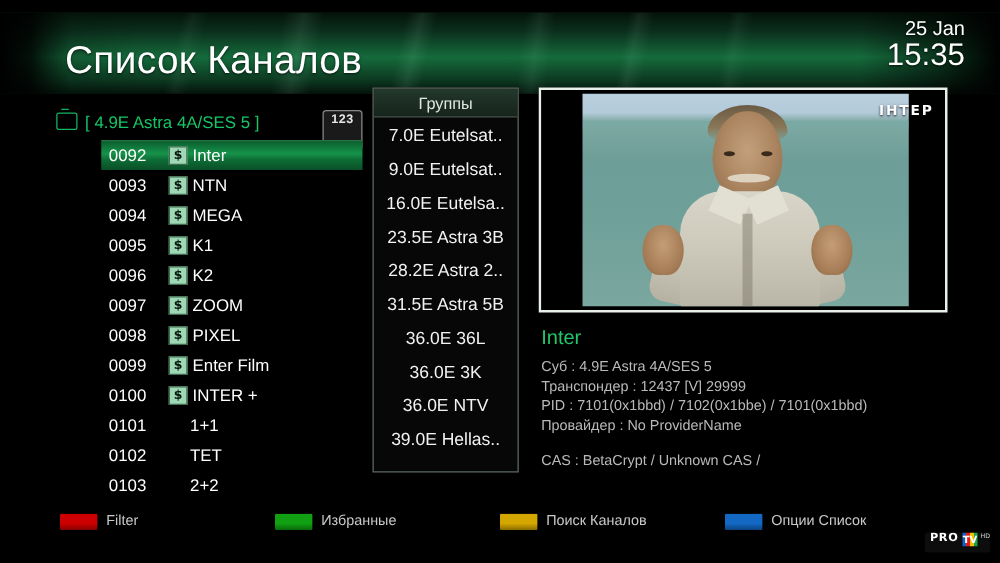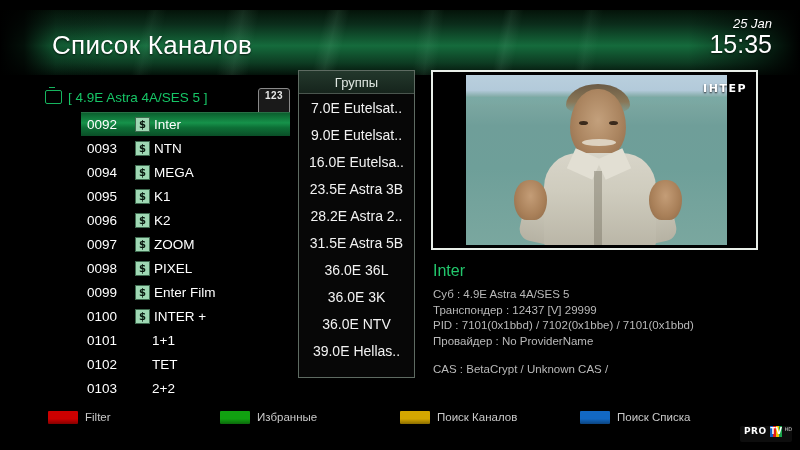--- a/index.html
+++ b/index.html
@@ -53,37 +53,36 @@
       linear-gradient(103deg, rgba(255,255,255,0) 40%, rgba(180,255,210,0.09) 41.5%, rgba(255,255,255,0) 43%),
       linear-gradient(98deg,  rgba(255,255,255,0) 52%, rgba(160,235,195,0.08) 53.5%, rgba(255,255,255,0) 55%),
       linear-gradient(101deg, rgba(255,255,255,0) 62%, rgba(190,255,220,0.07) 63%, rgba(255,255,255,0) 64.5%),
       linear-gradient(99deg,  rgba(255,255,255,0) 72%, rgba(150,225,185,0.06) 73%, rgba(255,255,255,0) 74.5%),
       linear-gradient(104deg, rgba(255,255,255,0) 18%, rgba(140,215,175,0.06) 19%, rgba(255,255,255,0) 20.5%);
     pointer-events: none;
   }
   #page-title {
     position: absolute;
     left: 52px; top: 20px;
-    font-size: 26px;
+    font-size: 31px;
     color: #ffffff;
     letter-spacing: 0.3px;
     text-shadow: 0 1px 2px rgba(0,0,0,0.7);
     white-space: nowrap;
   }
   #clock-box {
     position: absolute;
     right: 28px; top: 7px;
     text-align: right;
   }
   #clock-date {
-    font-size: 13px;
+    font-size: 16px;
     color: #ffffff;
     line-height: 13px;
     text-shadow: 0 1px 2px rgba(0,0,0,0.7);
-    font-style: italic;
   }
   #clock-time {
     font-size: 25px;
     color: #ffffff;
     line-height: 28px;
     text-shadow: 0 1px 2px rgba(0,0,0,0.7);
   }
 
   
   #channel-panel {
@@ -570,21 +569,21 @@
       <div class="cbtn" id="cbtn-1">
         <span class="swatch" style="background: linear-gradient(rgb(17, 160, 17) 0%, rgb(17, 160, 17) 60%, rgba(0, 0, 0, 0.35) 100%), rgb(17, 160, 17);"></span>
         <span class="clabel">Избранные</span>
       </div>
       <div class="cbtn" id="cbtn-2">
         <span class="swatch" style="background: linear-gradient(rgb(212, 166, 0) 0%, rgb(212, 166, 0) 60%, rgba(0, 0, 0, 0.35) 100%), rgb(212, 166, 0);"></span>
         <span class="clabel">Поиск Каналов</span>
       </div>
       <div class="cbtn" id="cbtn-3">
         <span class="swatch" style="background: linear-gradient(rgb(18, 104, 195) 0%, rgb(18, 104, 195) 60%, rgba(0, 0, 0, 0.35) 100%), rgb(18, 104, 195);"></span>
-        <span class="clabel">Поиск Списка</span>
+        <span class="clabel">Опции Список</span>
       </div>
     </div>
 
   <div id="watermark">
     <span id="wm-pro">PRO</span>
     <span id="wm-tv">TV</span>
     <span id="wm-suffix">HD</span>
   </div>
 
 </div>

